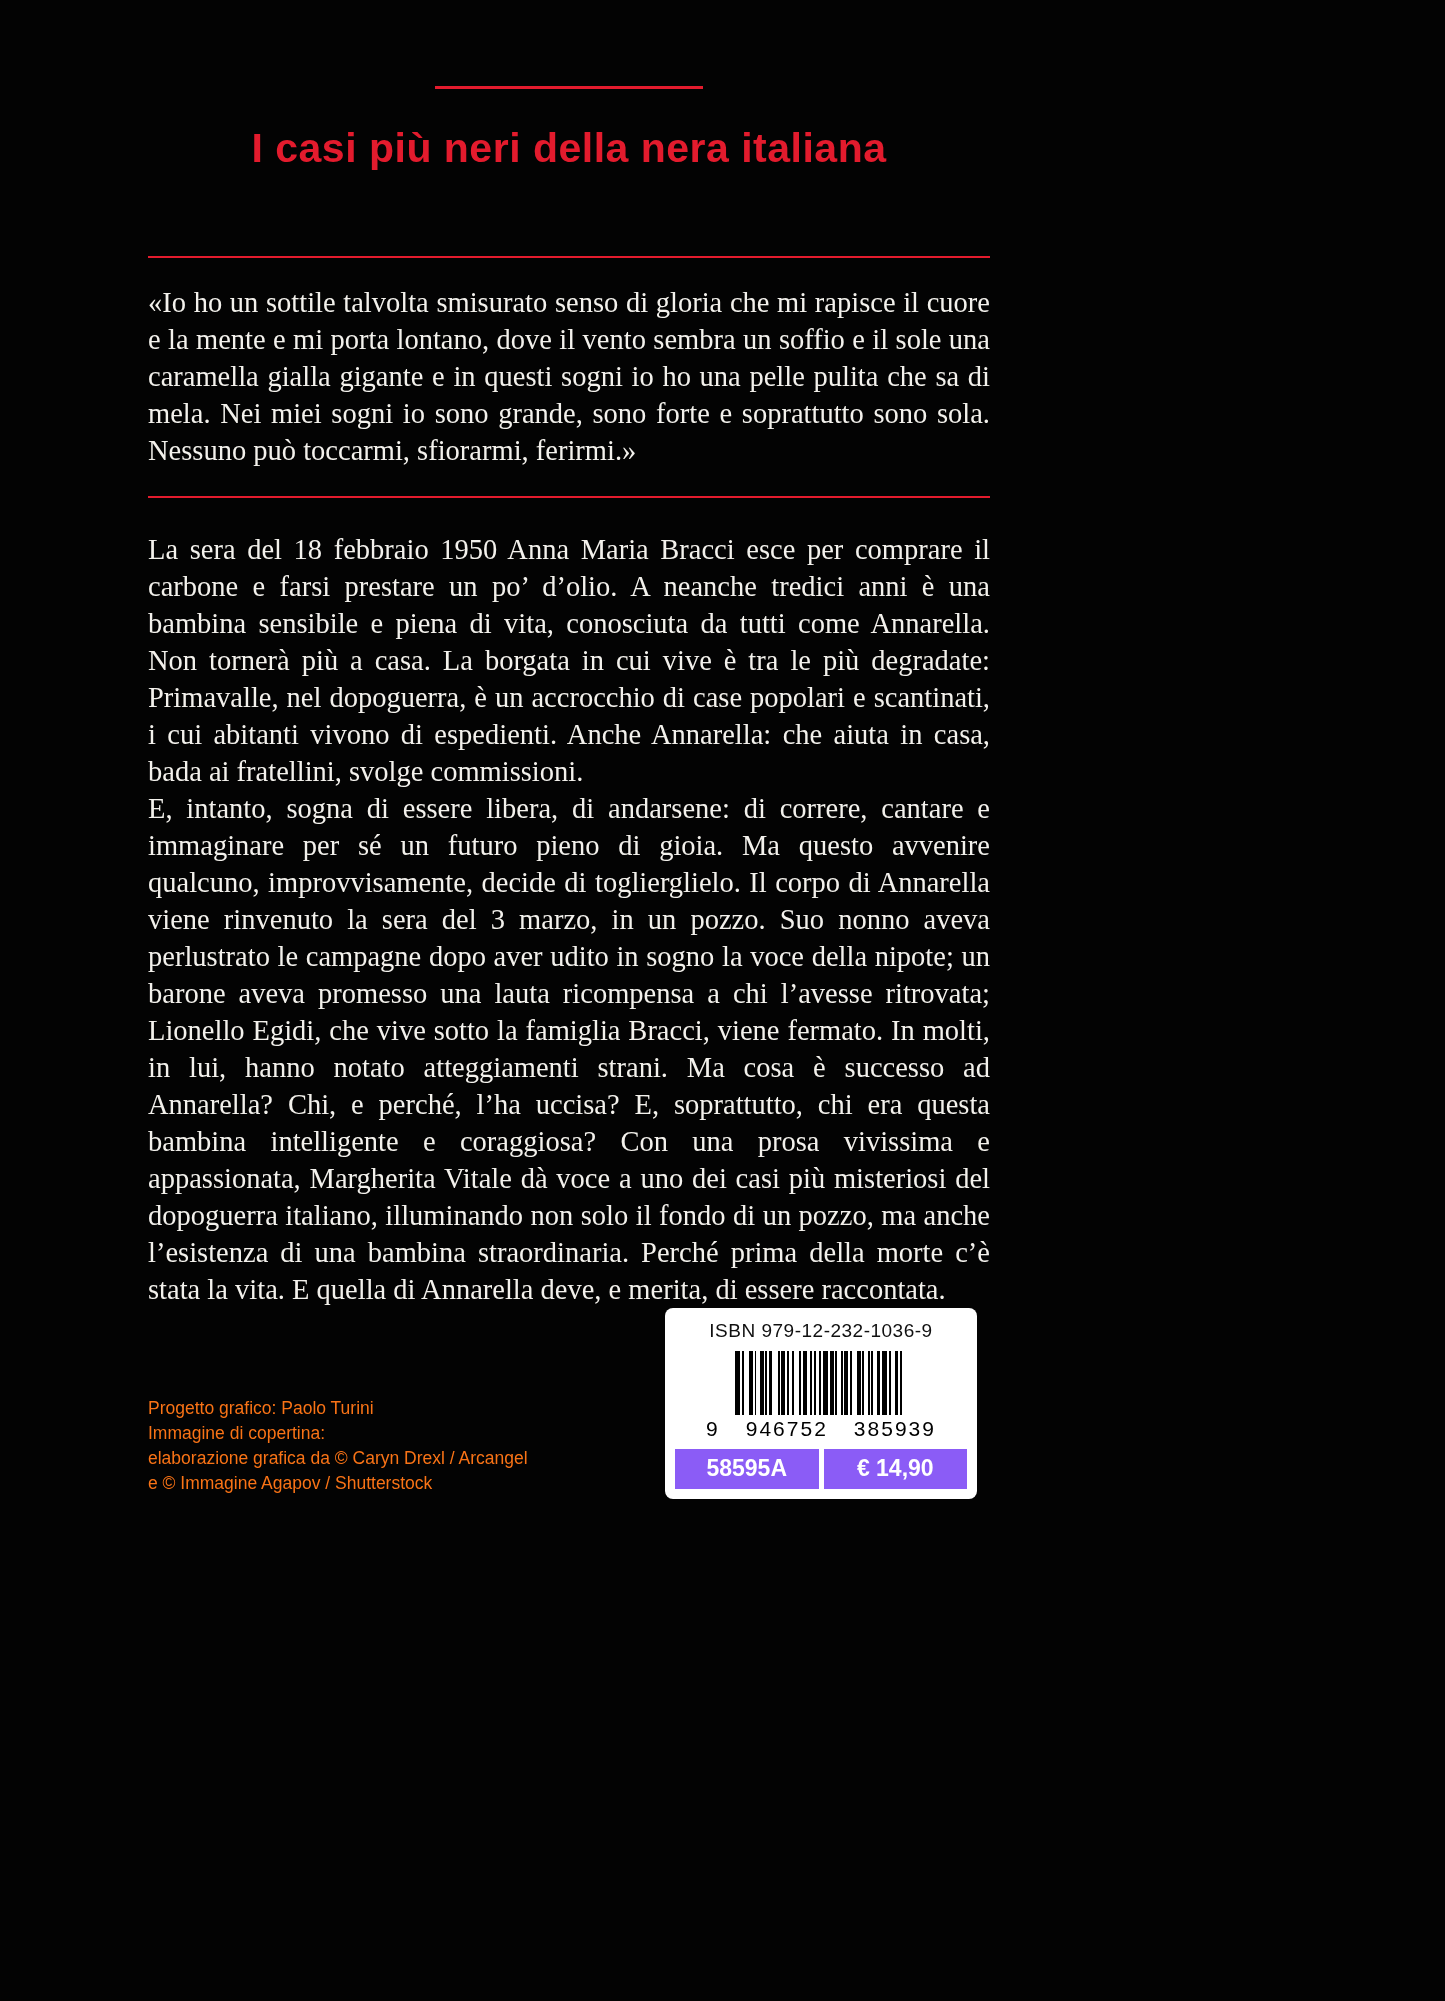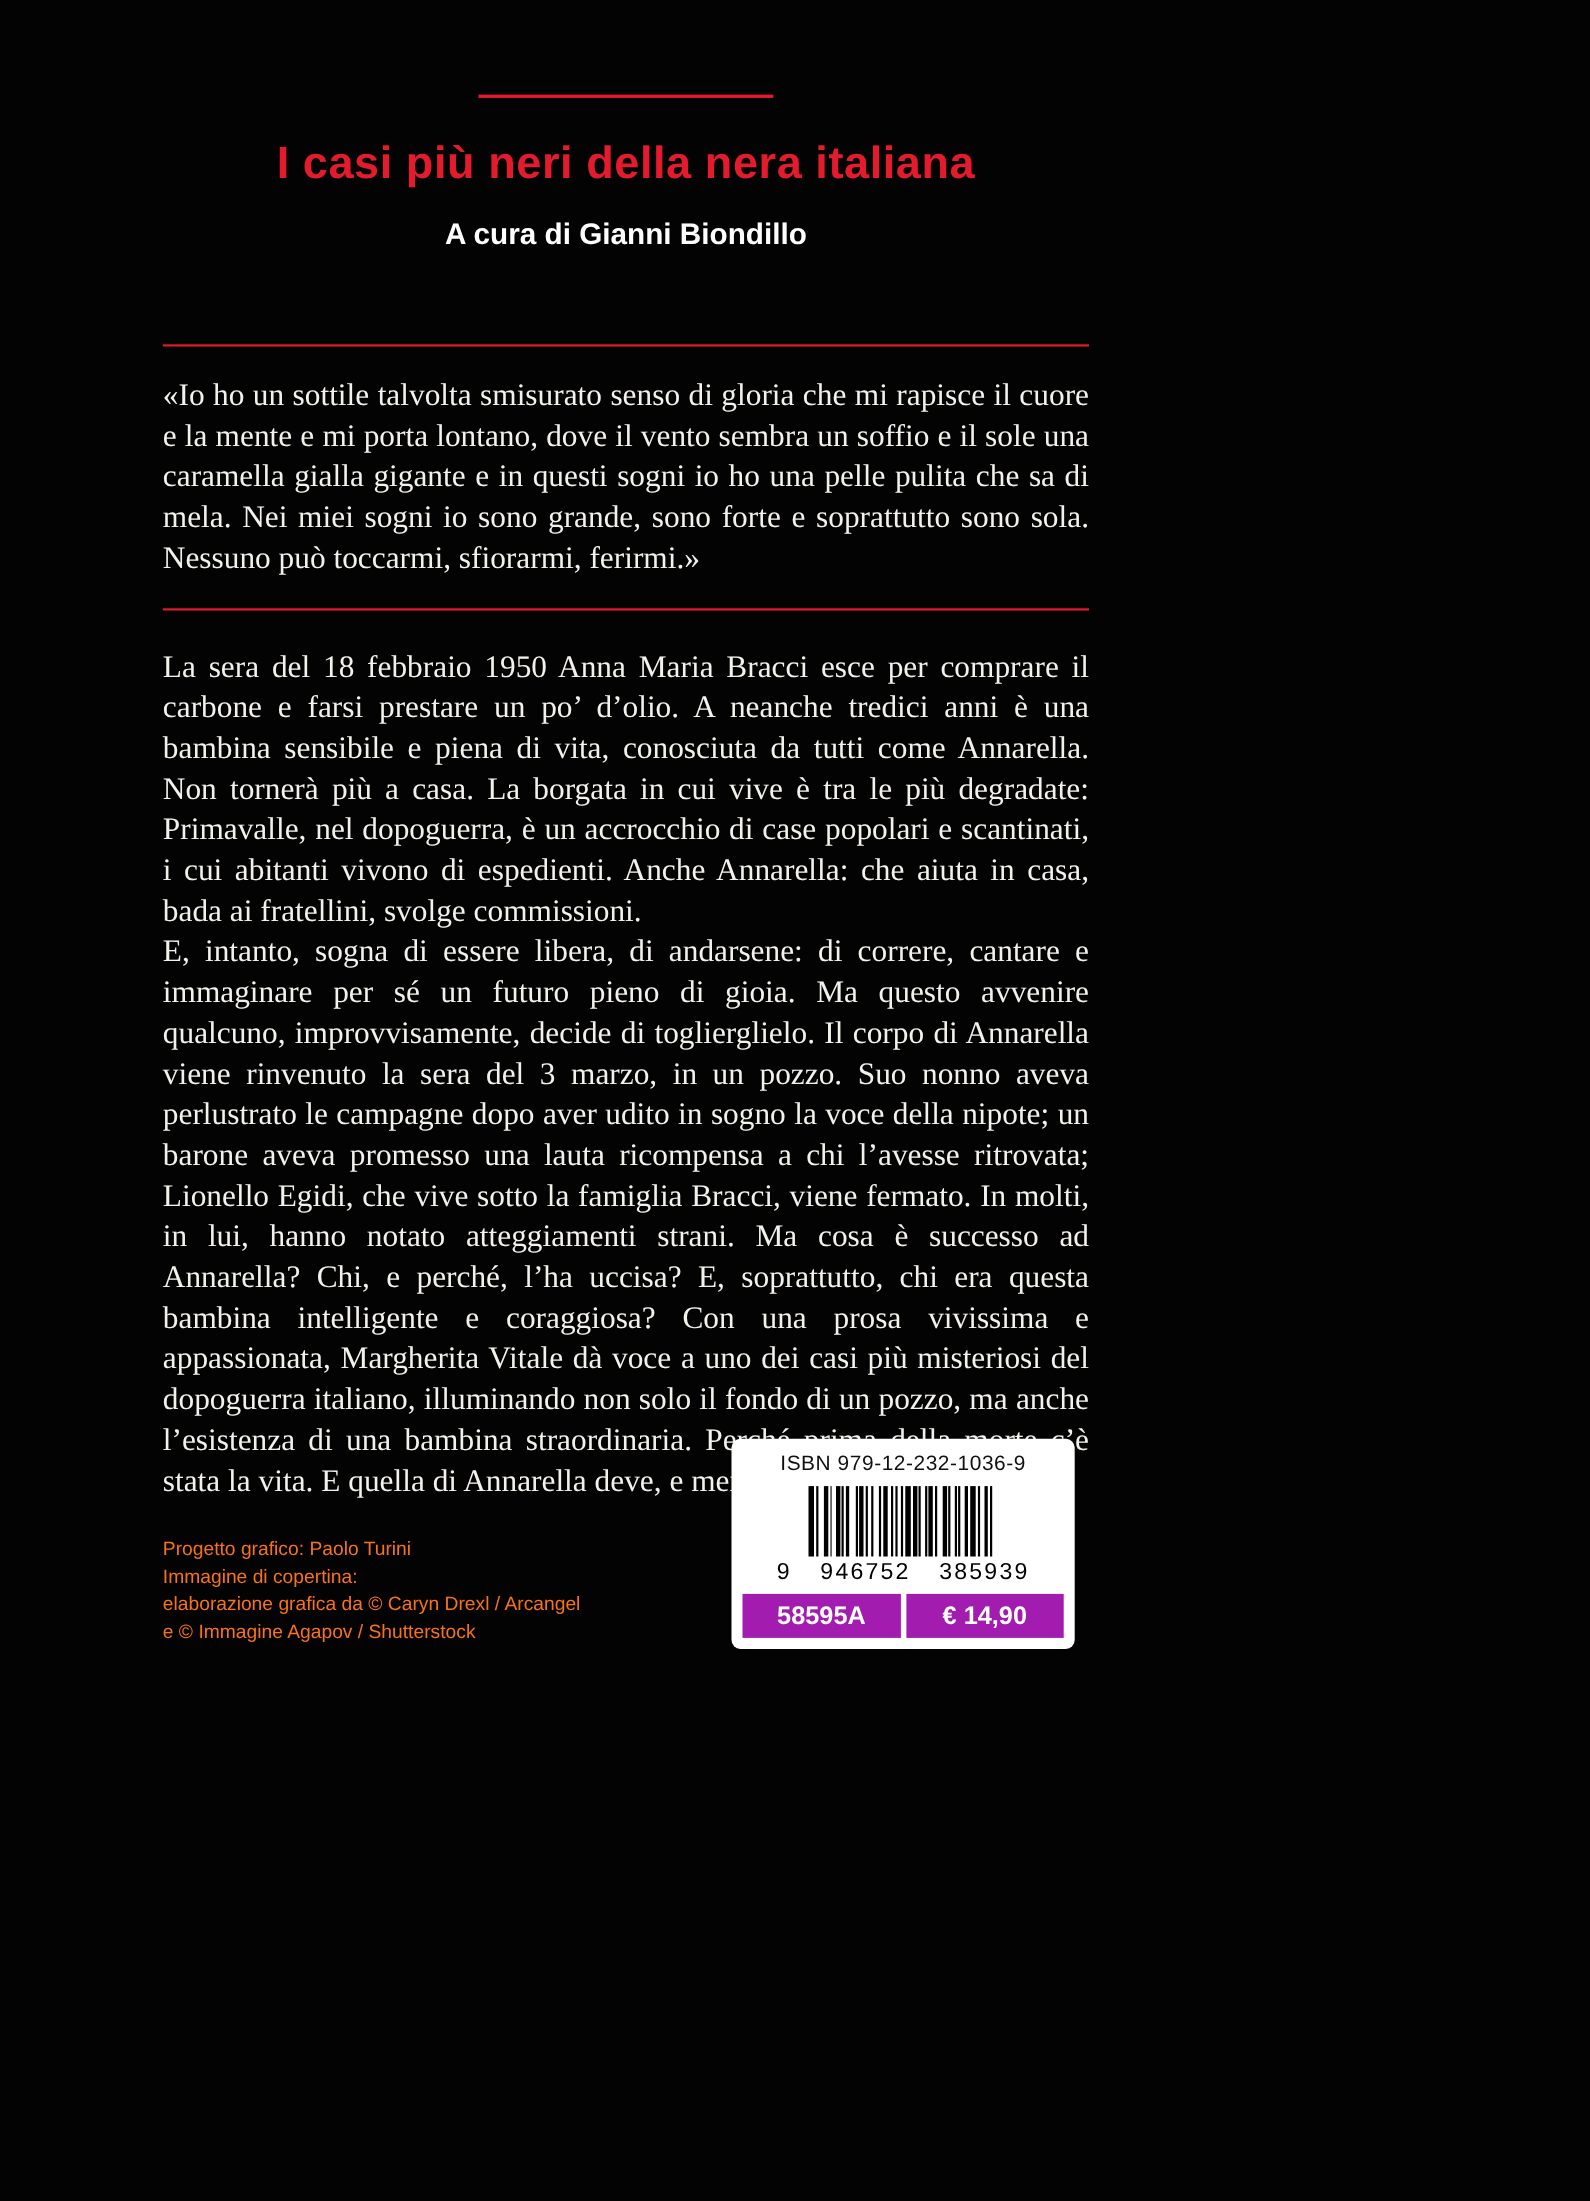--- a/index.html
+++ b/index.html
@@ -117,21 +117,21 @@
     margin-top:2px;
     letter-spacing:2px;
   }
   .bottom-row{
     display:flex;
     gap:5px;
     margin-top:8px;
   }
   .bottom-row .cell{
     flex:1;
-    background:#a21caf;
+    background:#8b5cf6;
     color:#fff;
     font-family:"Liberation Sans", sans-serif;
     font-weight:700;
     font-size:23px;
     text-align:center;
     padding:6px 0 7px;
   }
 </style>
 </head>
 <body>
@@ -139,21 +139,20 @@
 <div class="page">
 
   <div class="column">
 
     <div class="logo-wrap">
       <div class="logo-underline"></div>
     </div>
 
     <h1 class="subtitle">I casi più neri della nera italiana</h1>
 
-    <div class="curator">A cura di Gianni Biondillo</div>
 
     <hr class="rule rule-top">
 
     <blockquote class="quote">«Io ho un sottile talvolta smisurato senso di gloria che mi rapisce il cuore e la mente e mi porta lontano, dove il vento sembra un soffio e il sole una caramella gialla gigante e in questi sogni io ho una pelle pulita che sa di mela. Nei miei sogni io sono grande, sono forte e soprattutto sono sola. Nessuno può toccarmi, sfiorarmi, ferirmi.»</blockquote>
 
     <hr class="rule rule-bottom">
 
     <div class="synopsis">
       <p>La sera del 18 febbraio 1950 Anna Maria Bracci esce per comprare il carbone e farsi prestare un po’ d’olio. A neanche tredici anni è una bambina sensibile e piena di vita, conosciuta da tutti come Annarella. Non tornerà più a casa. La borgata in cui vive è tra le più degradate: Primavalle, nel dopoguerra, è un accrocchio di case popolari e scantinati, i cui abitanti vivono di espedienti. Anche Annarella: che aiuta in casa, bada ai fratellini, svolge commissioni.</p>
       <p>E, intanto, sogna di essere libera, di andarsene: di correre, cantare e immaginare per sé un futuro pieno di gioia. Ma questo avvenire qualcuno, improvvisamente, decide di toglierglielo. Il corpo di Annarella viene rinvenuto la sera del 3 marzo, in un pozzo. Suo nonno aveva perlustrato le campagne dopo aver udito in sogno la voce della nipote; un barone aveva promesso una lauta ricompensa a chi l’avesse ritrovata; Lionello Egidi, che vive sotto la famiglia Bracci, viene fermato. In molti, in lui, hanno notato atteggiamenti strani. Ma cosa è successo ad Annarella? Chi, e perché, l’ha uccisa? E, soprattutto, chi era questa bambina intelligente e coraggiosa? Con una prosa vivissima e appassionata, Margherita Vitale dà voce a uno dei casi più misteriosi del dopoguerra italiano, illuminando non solo il fondo di un pozzo, ma anche l’esistenza di una bambina straordinaria. Perché prima della morte c’è stata la vita. E quella di Annarella deve, e merita, di essere raccontata.</p>

